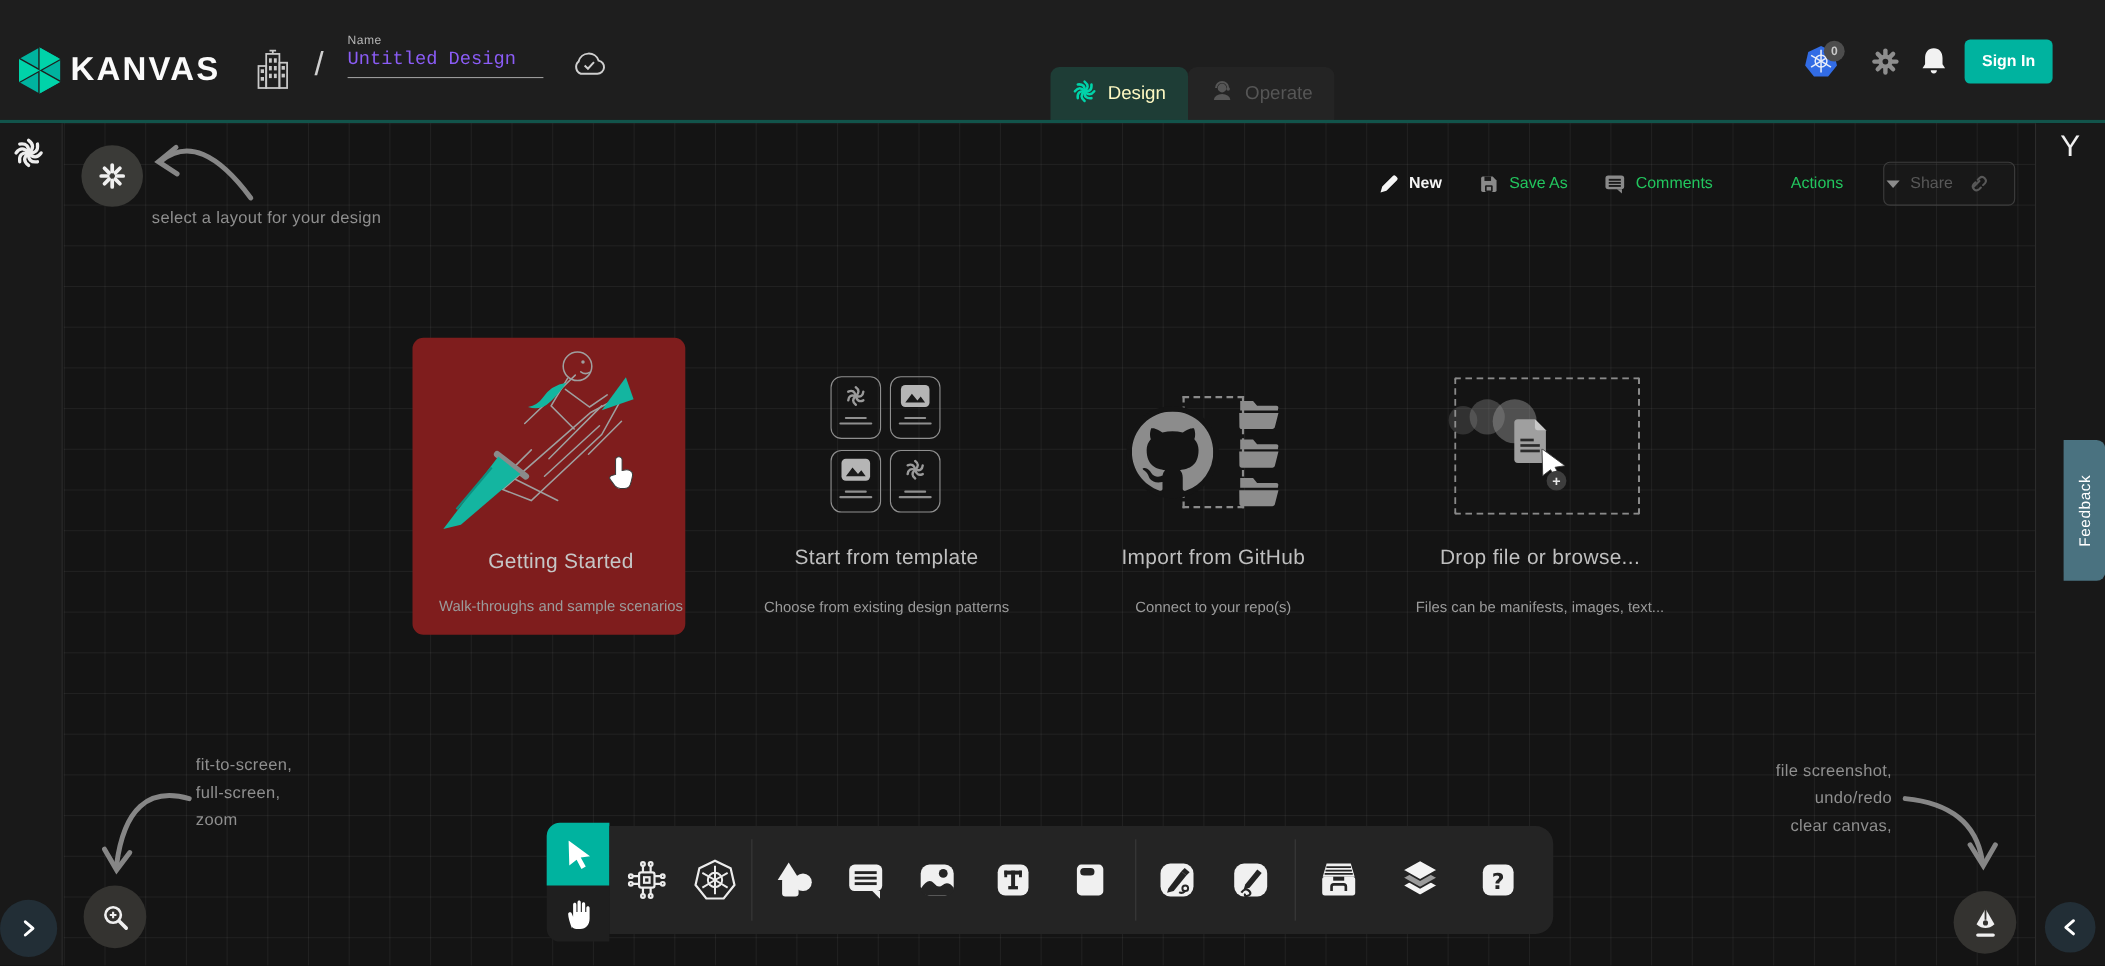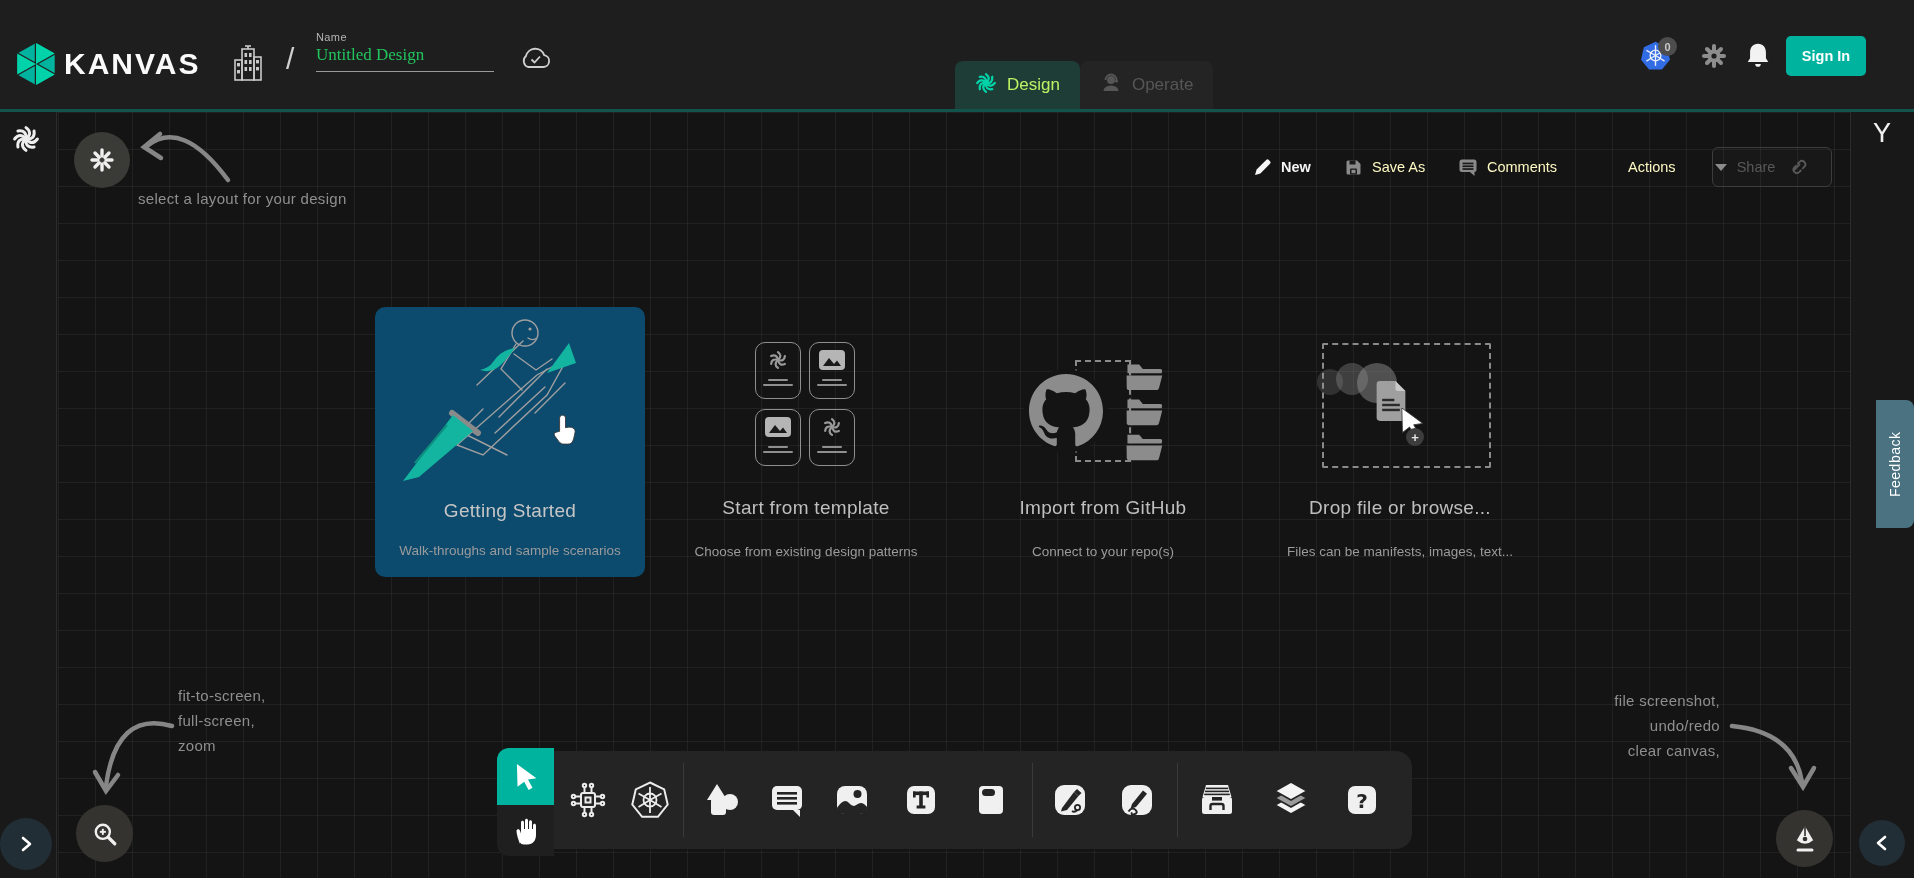--- a/index.html
+++ b/index.html
@@ -6,26 +6,26 @@
   body { background:#0d0d0d; font-family:"Liberation Sans", sans-serif; }
   .screen { position:relative; width:1914px; height:878px; background:#161616; overflow:hidden; }
   .abs { position:absolute; }
 
   
   .navbar { position:absolute; top:0; left:0; width:1914px; height:109px; background:#1e1e1e; }
   .accent-line { position:absolute; top:109px; left:0; width:1914px; height:3px; background:#12544b; }
   .brand-text { font-size:30px; font-weight:bold; color:#fafafa; letter-spacing:2px; }
   .slash { font-size:30px; color:#cfcfcf; font-weight:300; }
   .name-label { font-size:11px; color:#b5b5b5; letter-spacing:.4px; }
-  .name-input { background:transparent; border:none; border-bottom:1px solid #9a9a9a; color:#22c55e;
-                font-size:17px; width:178px; padding:2px 0 6px 0; font-family:Liberation Serif, serif; }
+  .name-input { background:transparent; border:none; border-bottom:1px solid #9a9a9a; color:#8b5cf6;
+                font-size:17px; width:178px; padding:2px 0 6px 0; font-family:Liberation Mono, monospace; }
   .tabs { position:absolute; left:955px; top:61px; height:48px; display:flex; }
   .tab { display:flex; align-items:center; gap:10px; padding:0 20px; border-radius:8px 8px 0 0;
          font-size:17px; cursor:pointer; }
-  .tab.active { background:#1e3d36; color:#bef264; }
+  .tab.active { background:#1e3d36; color:#fef9c3; }
   .tab.inactive { background:#242424; color:#565656; }
   .signin { position:absolute; left:1786px; top:36px; width:80px; height:40px; background:#00B39F;
             color:#fff; font-size:14.5px; font-weight:bold; border:none; border-radius:5px; cursor:pointer; }
   .badge-count { position:absolute; left:18px; top:-3px; width:19px; height:19px; border-radius:50%;
                  background:#4d4d4d; color:#c9c9c9; font-size:11px; font-weight:bold;
                  display:flex; align-items:center; justify-content:center; }
 
   
   .left-rail { position:absolute; top:112px; left:0; width:57px; height:766px; background:#191919; border-right:1px solid #2c2c2c; }
   .right-rail { position:absolute; top:112px; left:1850px; width:64px; height:766px; background:#181818; border-left:1px solid #2c2c2c; }
@@ -48,32 +48,32 @@
   .fab-pen { left:1776px; top:810px; width:57px; height:57px; background:#343330; }
   .rail-chevron { border-radius:50%; background:#222e36; display:flex; align-items:center; justify-content:center; cursor:pointer; }
   .chev-left { left:0px; top:818px; width:52px; height:52px; }
   .chev-right { left:1859px; top:820px; width:46px; height:46px; }
 
   .hint { color:#8f8f8f; font-size:15px; letter-spacing:.3px; }
   .hint-lines div { line-height:25px; }
 
   
   .ctb-item { position:absolute; top:147px; height:40px; display:flex; align-items:center; gap:9px;
-              font-size:14.5px; color:#fef9c3; cursor:pointer; }
+              font-size:14.5px; color:#22c55e; cursor:pointer; }
   .ctb-item.bright { color:#f5f5f5; font-weight:bold; }
   .share-box { position:absolute; left:1712px; top:147px; width:120px; height:40px; border:1px solid #3d3d3d;
                border-radius:6px; background:rgba(255,255,255,0.02); display:flex; align-items:center;
                justify-content:center; gap:12px; color:#585858; font-size:14.5px; cursor:pointer; }
   .caret-down { width:0; height:0; border-left:6px solid transparent; border-right:6px solid transparent;
                 border-top:7px solid #8a8a8a; }
 
   
   .card-title { font-size:19px; color:#bfbfbf; letter-spacing:.3px; text-align:center; }
   .card-sub { font-size:13.5px; color:#9b9b9b; text-align:center; }
-  .gs-card { left:375px; top:307px; width:270px; height:270px; background:#0c4a6e; border-radius:10px; cursor:pointer; }
+  .gs-card { left:375px; top:307px; width:248px; height:270px; background:#7f1d1d; border-radius:10px; cursor:pointer; }
   .mini-card { width:46px; height:57px; border:1.5px solid #8f8f8f; border-radius:10px;
                display:flex; flex-direction:column; align-items:center; padding-top:6px; gap:3px; }
   .mini-line { height:2px; background:#8f8f8f; border-radius:2px; }
   .dash-rect { border:2px dashed #8a8a8a; }
 
   
   .tool-col { position:absolute; left:497px; top:748px; width:57px; height:108px; background:#1f1f1f; border-radius:12px 0 0 12px; }
   .tool-btn-select { position:absolute; left:0; top:0; width:57px; height:57px; background:#00B39F;
                      border-radius:12px 0 0 0; display:flex; align-items:center; justify-content:center; cursor:pointer; }
   .tool-btn-pan { position:absolute; left:0; top:57px; width:57px; height:51px;

